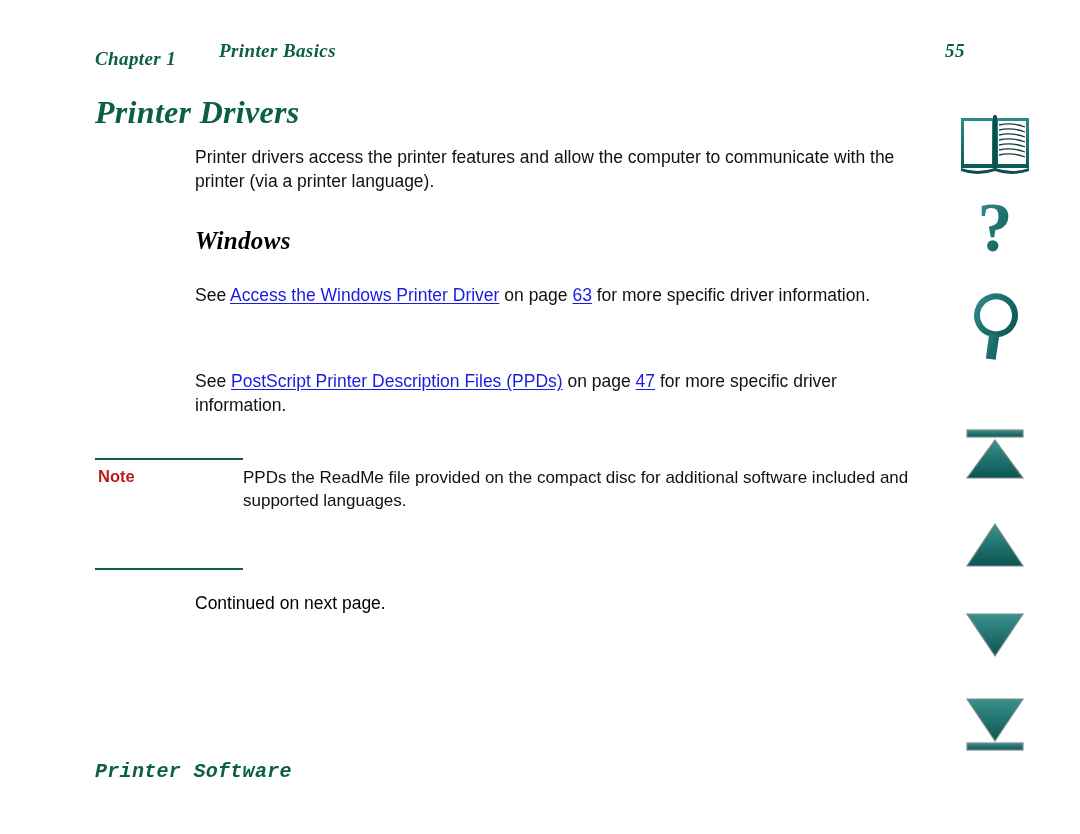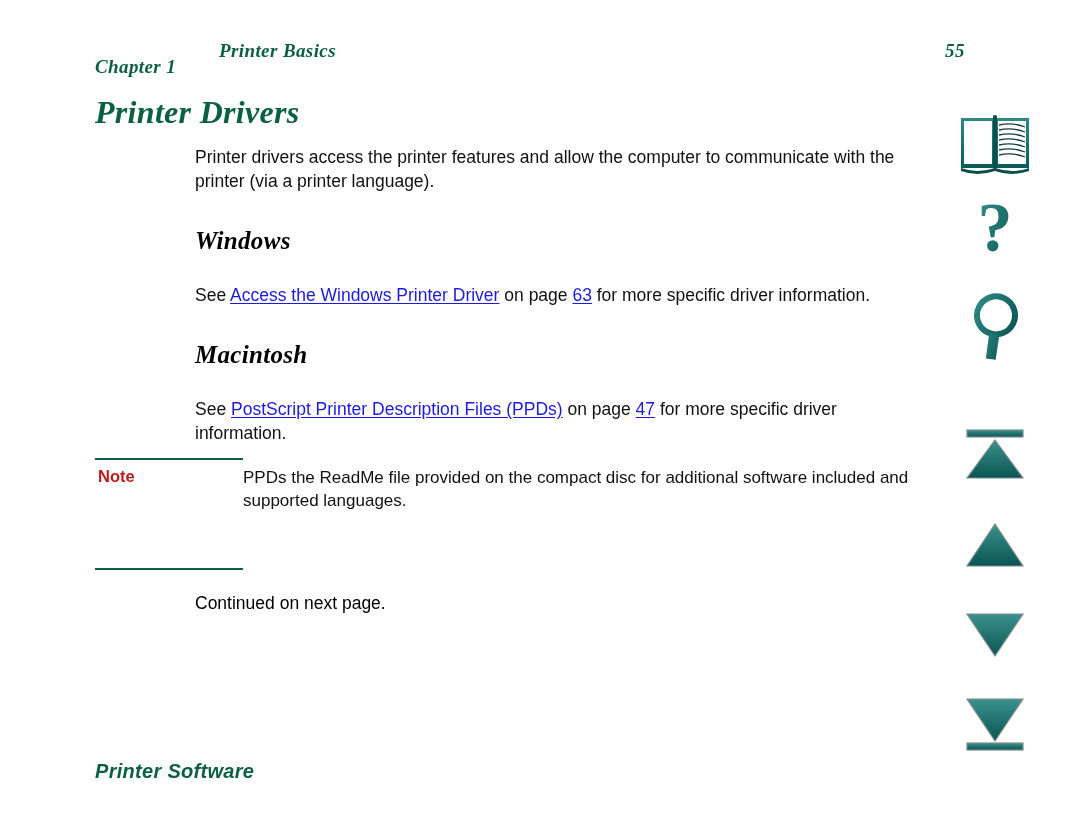--- a/index.html
+++ b/index.html
@@ -27,21 +27,21 @@
   .rh-chapter,
   .rh-title,
   .rh-pageno {
     font-family: "Liberation Serif", serif;
     font-weight: bold;
     font-style: italic;
     font-size: 19px;
     color: #0b6042;
     letter-spacing: 0.4px;
   }
-  .rh-chapter { position: absolute; left: 0;     top: 16px; }
+  .rh-chapter { position: absolute; left: 0;     top: 8px; }
   .rh-title   { position: absolute; left: 124px; top: 0; }
   .rh-pageno  { position: absolute; left: 850px; top: 0; }
 
   
   .page-heading {
     position: absolute;
     left: 95px;
     top: 88px;
     font-family: "Liberation Serif", serif;
     font-weight: bold;
@@ -131,21 +131,21 @@
     font-size: 17.5px;
     font-weight: normal;
     color: #000000;
   }
 
   
   .footer-title {
     position: absolute;
     left: 95px;
     top: 760px;
-    font-family: Liberation Sans, sans-serif;
+    font-family: Liberation Mono, monospace;
     font-weight: bold;
     font-style: italic;
     font-size: 20px;
     color: #0b6042;
     letter-spacing: 0.3px;
   }
 
   
   .icon-rail {
     position: absolute;
@@ -188,21 +188,20 @@
   <div class="gap-1"></div>
 
   <h2 class="sub-heading">Windows</h2>
 
   <div class="gap-2"></div>
 
   <p class="para"><span>See </span><a class="xref" href="#">Access the Windows Printer Driver</a><span> on page </span><a class="xref" href="#">63</a><span> for more specific driver information.</span></p>
 
   <div class="gap-3"></div>
 
-  <h2 class="sub-heading">Macintosh</h2>
 
   <div class="gap-4"></div>
 
   <p class="para"><span>See </span><a class="xref" href="#">PostScript Printer Description Files (PPDs)</a><span> on page </span><a class="xref" href="#">47</a><span> for more specific driver information.</span></p>
 
 </div>
 
 <div class="note-block">
   <div class="note-rule note-rule-top"></div>
   <div class="note-rule note-rule-bottom"></div>

